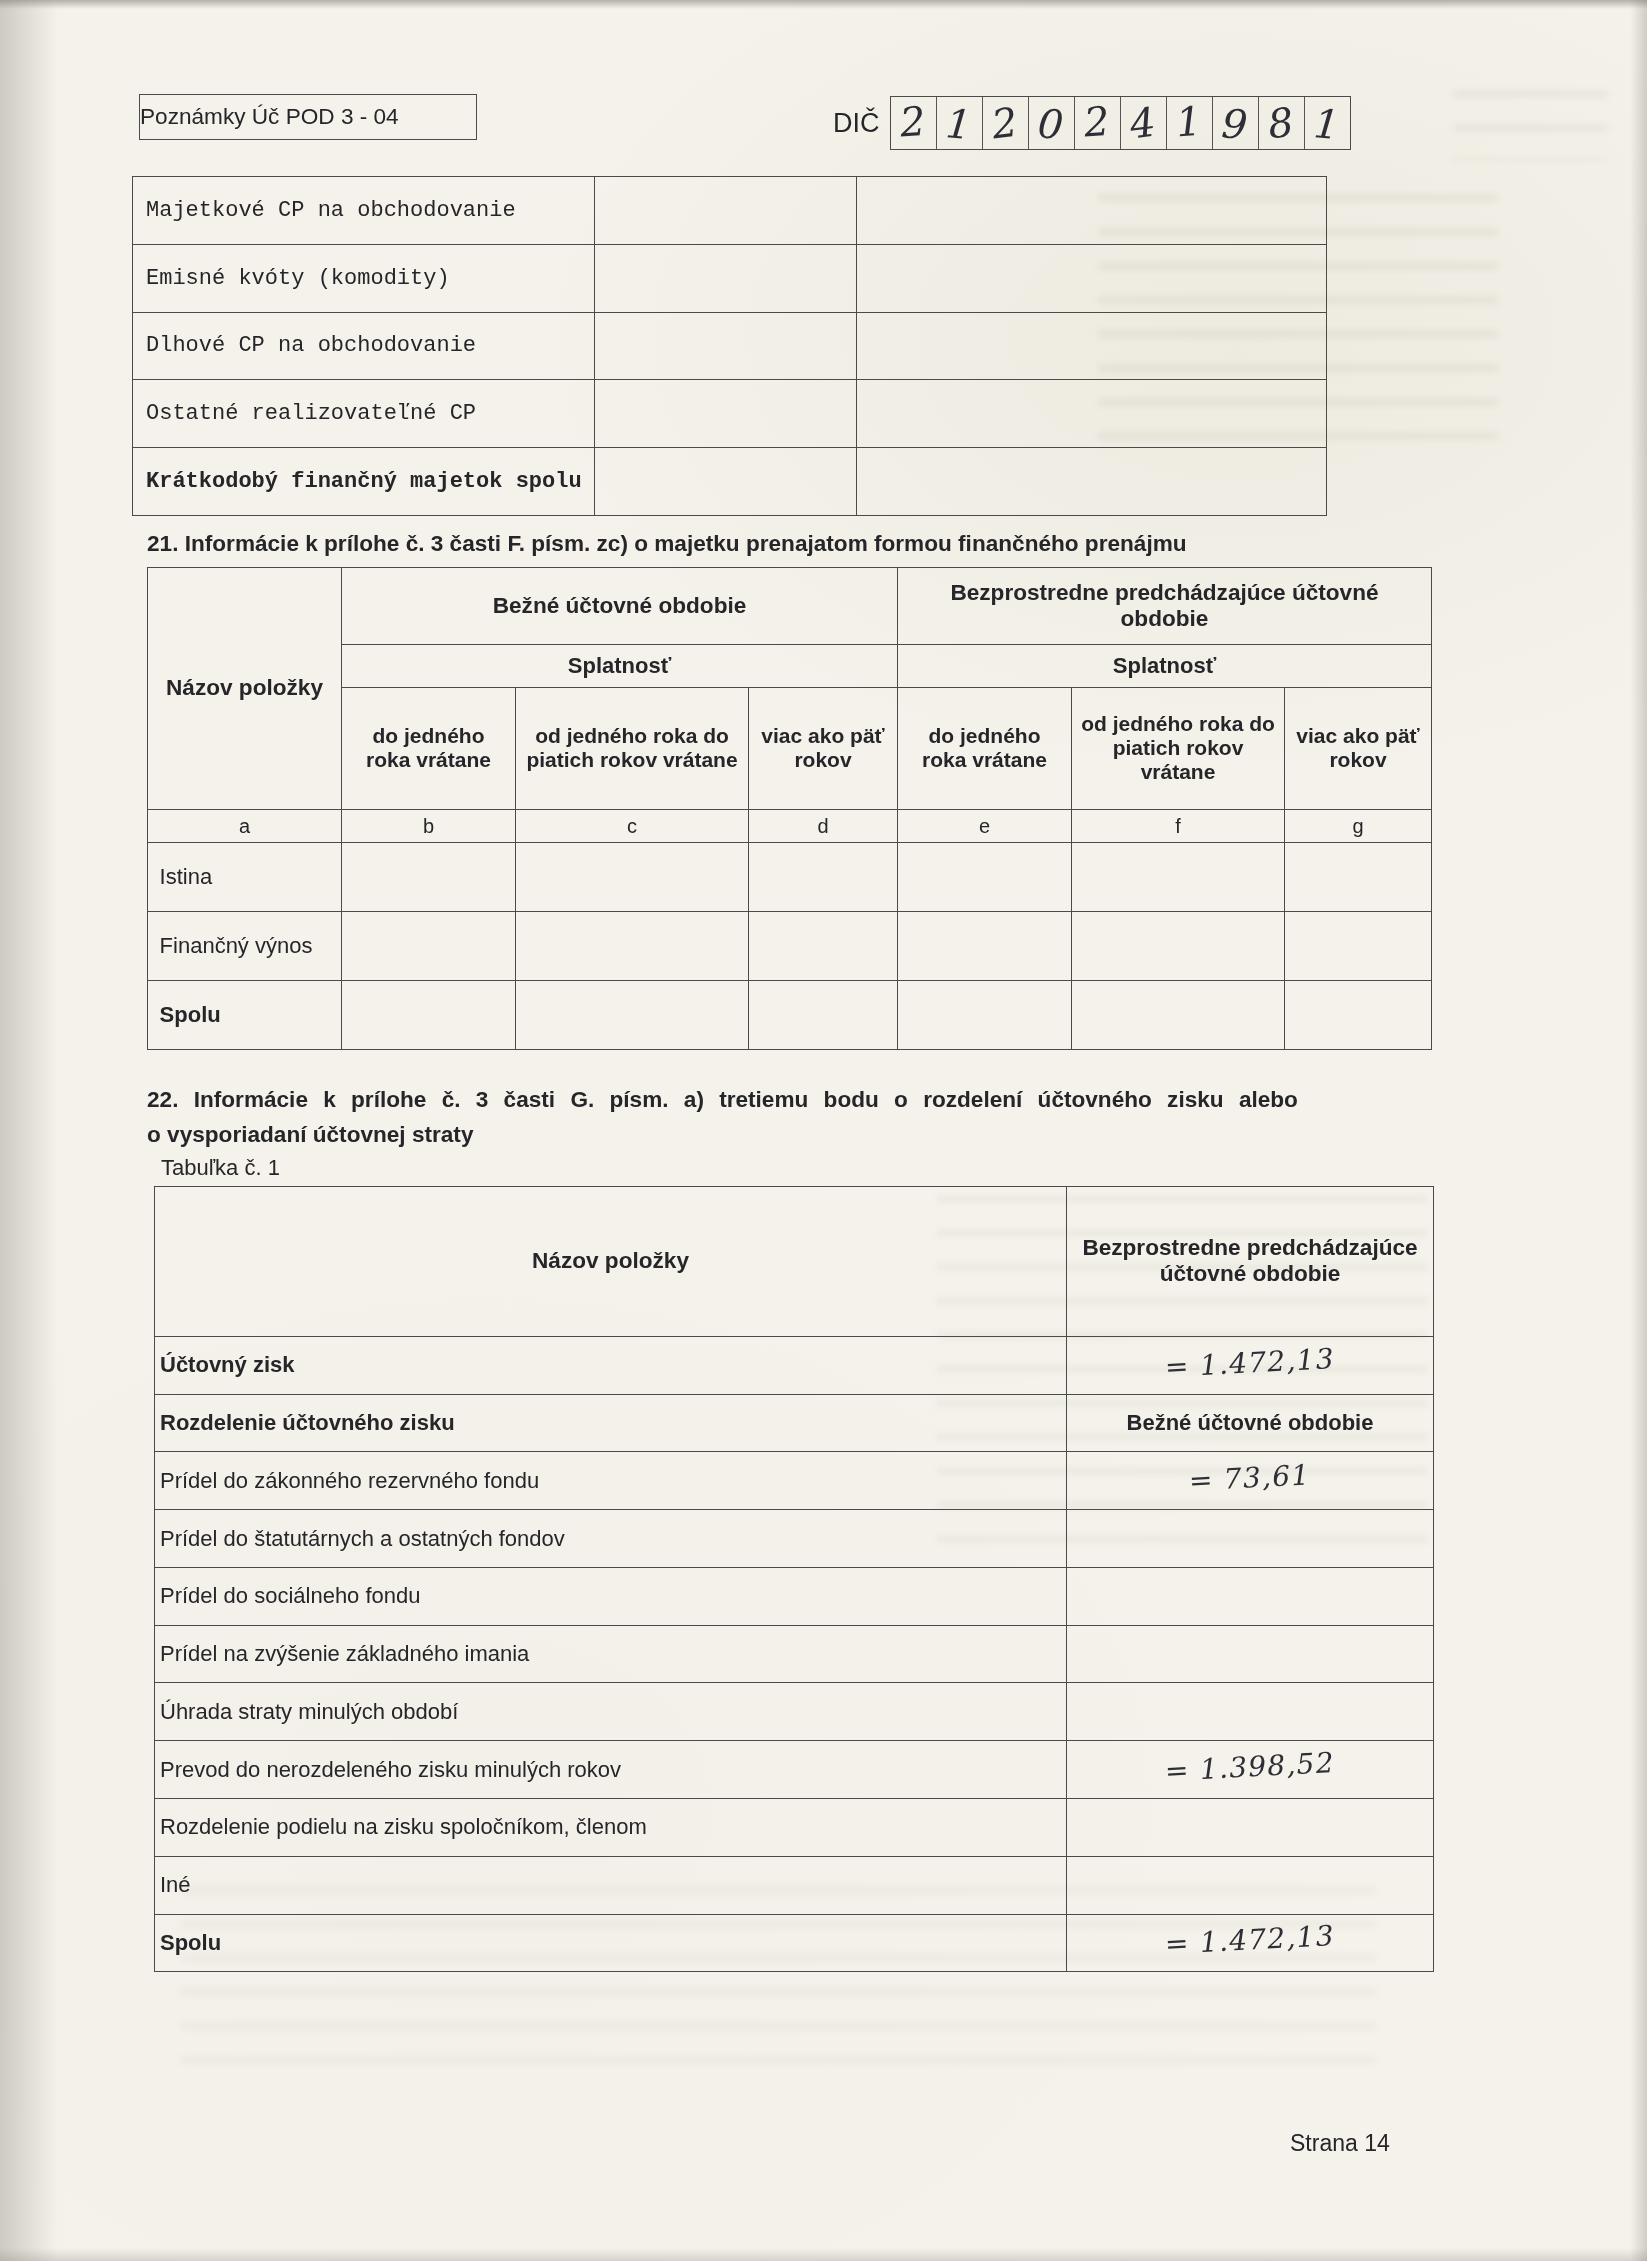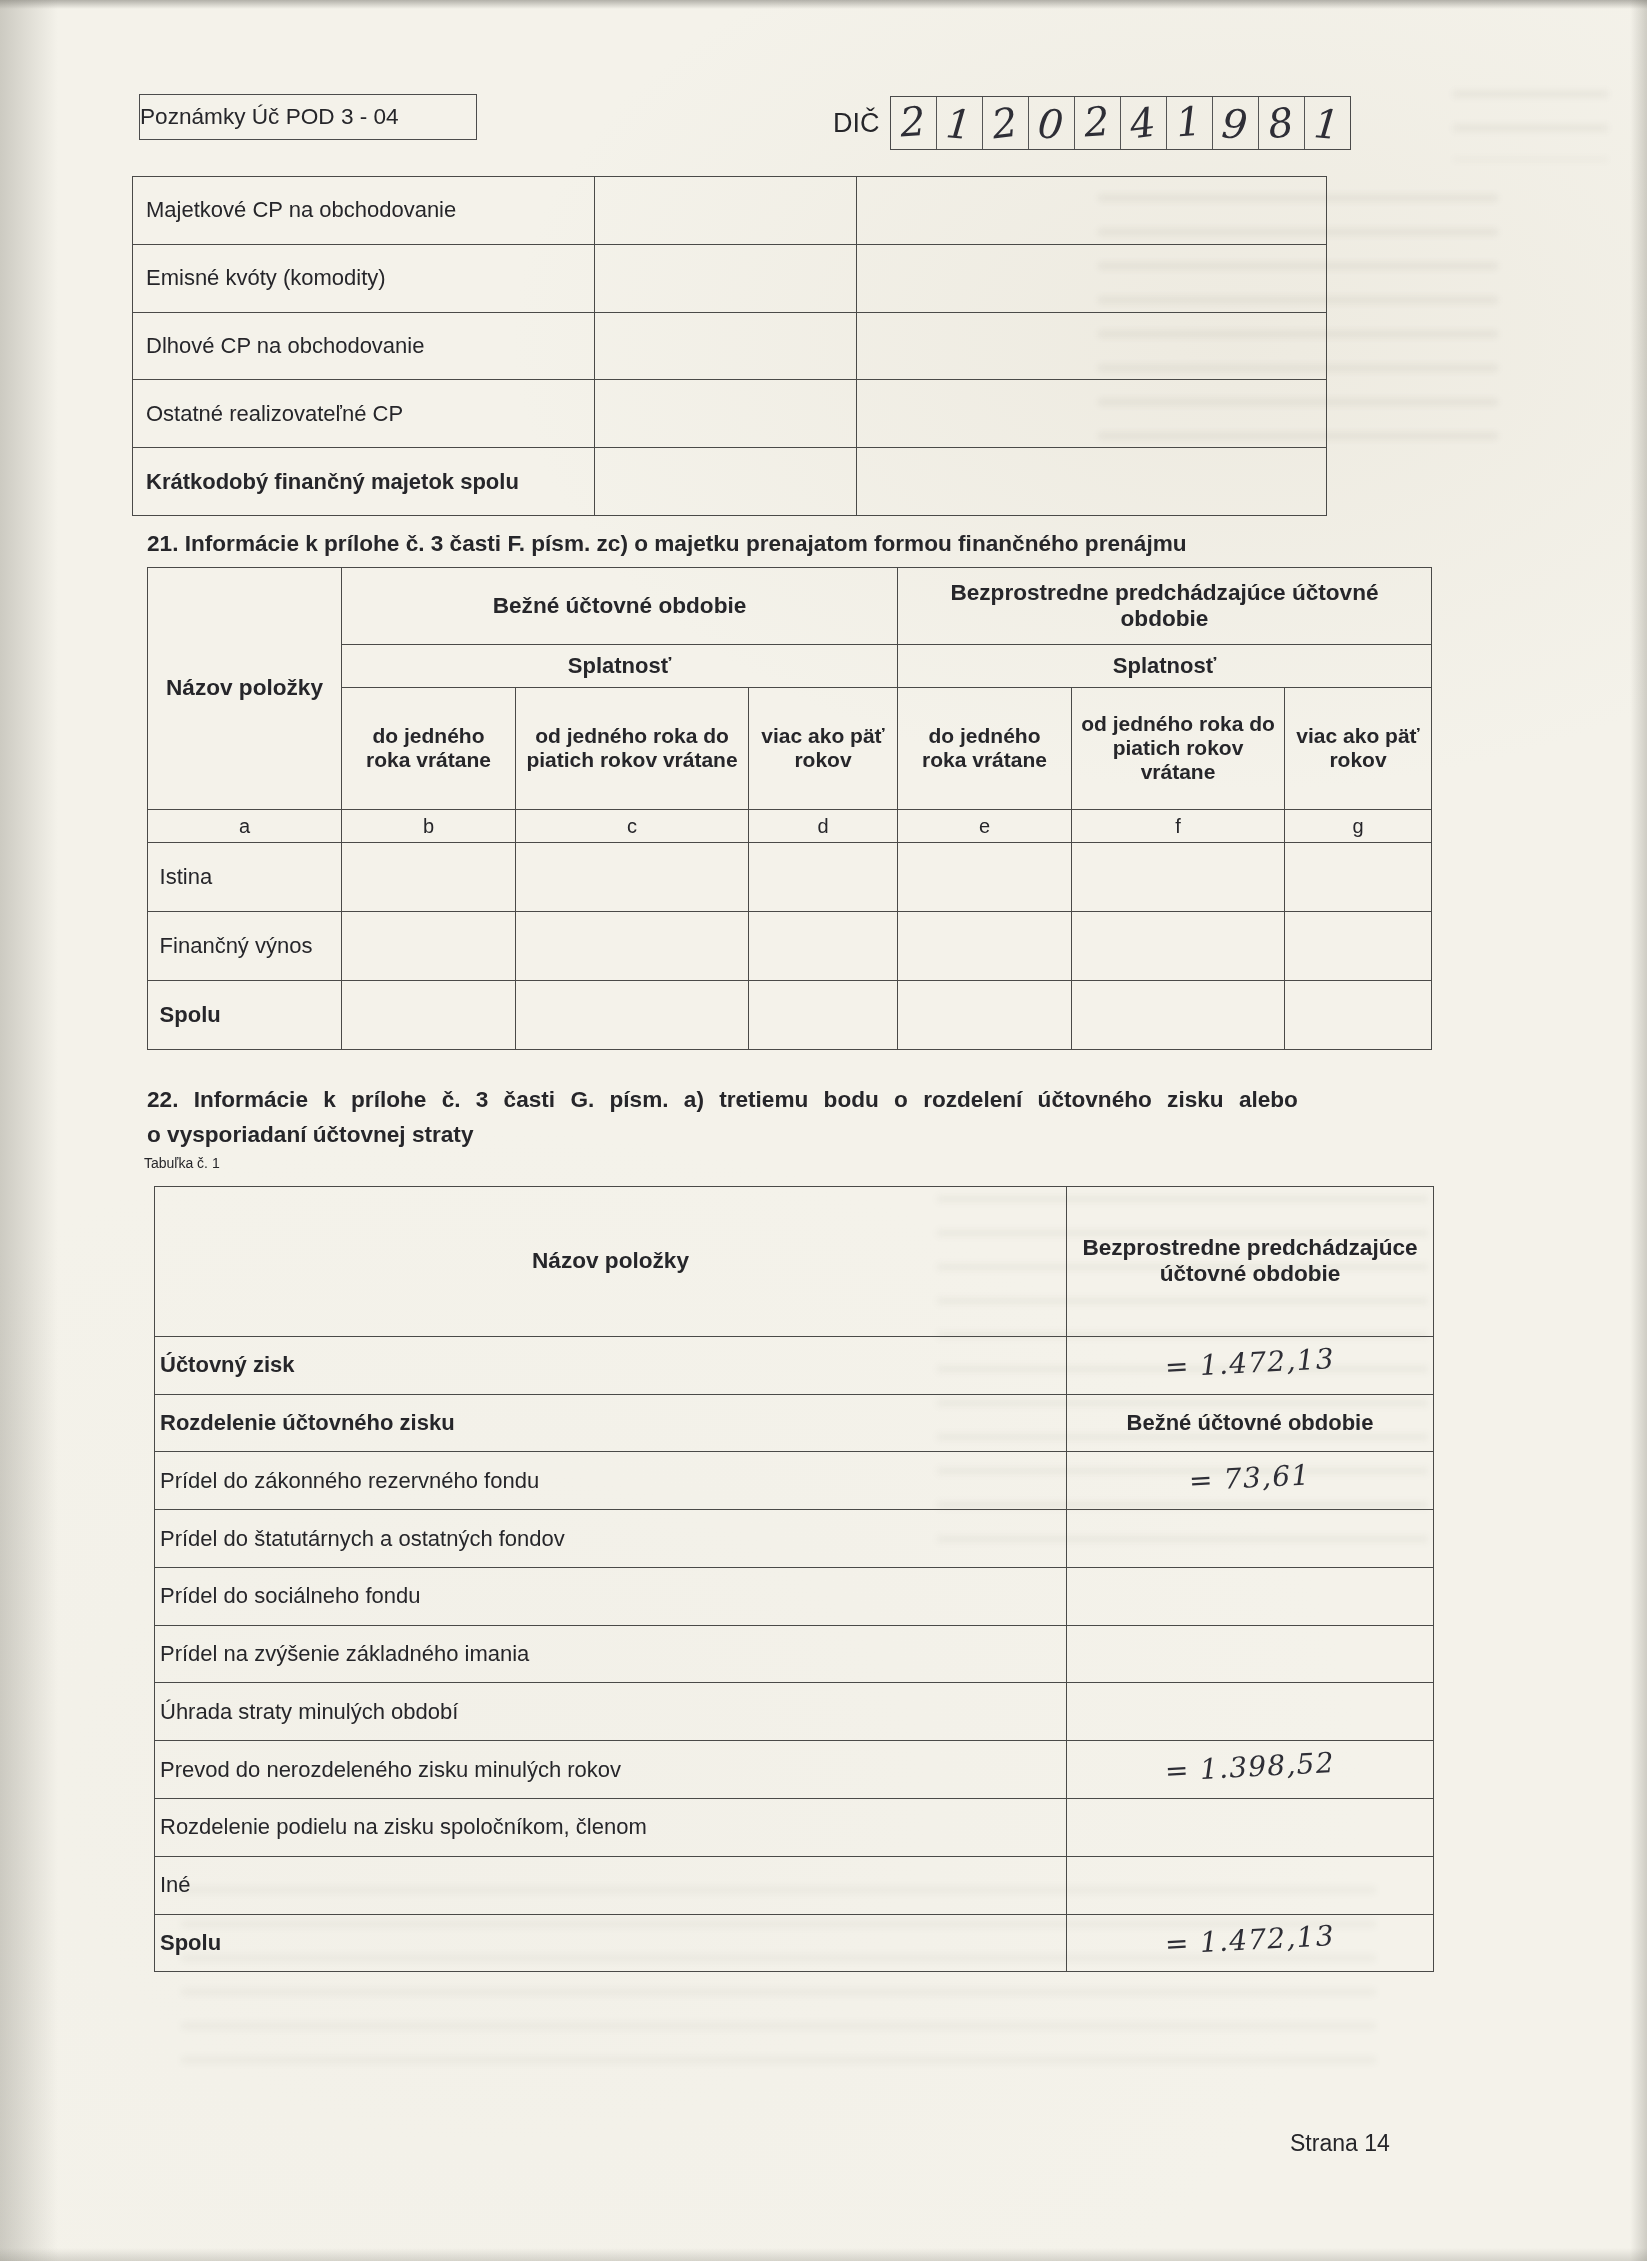--- a/index.html
+++ b/index.html
@@ -91,21 +91,21 @@
     border: 1.3px solid #4a4a48;
     font-size: 22px;
     vertical-align: middle;
     padding: 3.9px 9px;
     overflow: hidden;
   }
   .b { font-weight: bold; }
 
   
   .t-top { position: absolute; left: 132px; top: 176px; width: 1194px; border: 1.9px solid #3e3e3c; }
-  .t-top td { height: 59px; }
+  .t-top td { height: 59px; font-family: Liberation Mono, monospace; }
   .t-top .lbl { padding-left: 13px; }
 
   
   .h21 {
     position: absolute; left: 147px; top: 531px; width: 1324px;
     font-size: 22.6px; font-weight: bold;
   }
   .t21 { position: absolute; left: 147px; top: 567px; width: 1284px; border: 1.9px solid #3e3e3c; }
   .t21 .name-hdr { text-align: center; font-weight: bold; }
   .t21 .r-period td { height: 68px; text-align: center; font-size: 22.6px; }
@@ -114,21 +114,21 @@
   .t21 .r-let td { height: 30px; text-align: center; font-size: 20px; padding: 1.3px; }
   .t21 .r-data td { height: 60px; }
   .t21 .lbl { padding-left: 11.6px; }
 
   
   .h22 {
     position: absolute; left: 147px; top: 1082px; width: 1331px;
     font-size: 22.6px; font-weight: bold; line-height: 1.55;
   }
   .h22 .l1 { word-spacing: 9px; }
-  .cap22 { position: absolute; left: 144px; top: 1155px; font-size: 14px; }
+  .cap22 { position: absolute; left: 161px; top: 1155px; font-size: 22px; }
   .t22 { position: absolute; left: 154px; top: 1186px; width: 1279px; border: 1.9px solid #3e3e3c; }
   .t22 .r-hdr td { height: 141px; text-align: center; font-weight: bold; font-size: 22.6px; }
   .t22 .r-data td { height: 49px; }
   .t22 .lbl { padding-left: 5px; }
   .t22 .val { text-align: center; position: relative; }
   .t22 .subhdr { text-align: center; font-weight: bold; }
   .t22 .hand-val {
     font-size: 28px;
     display: inline-block;
     transform: rotate(-3deg) translateY(-2.6px);

